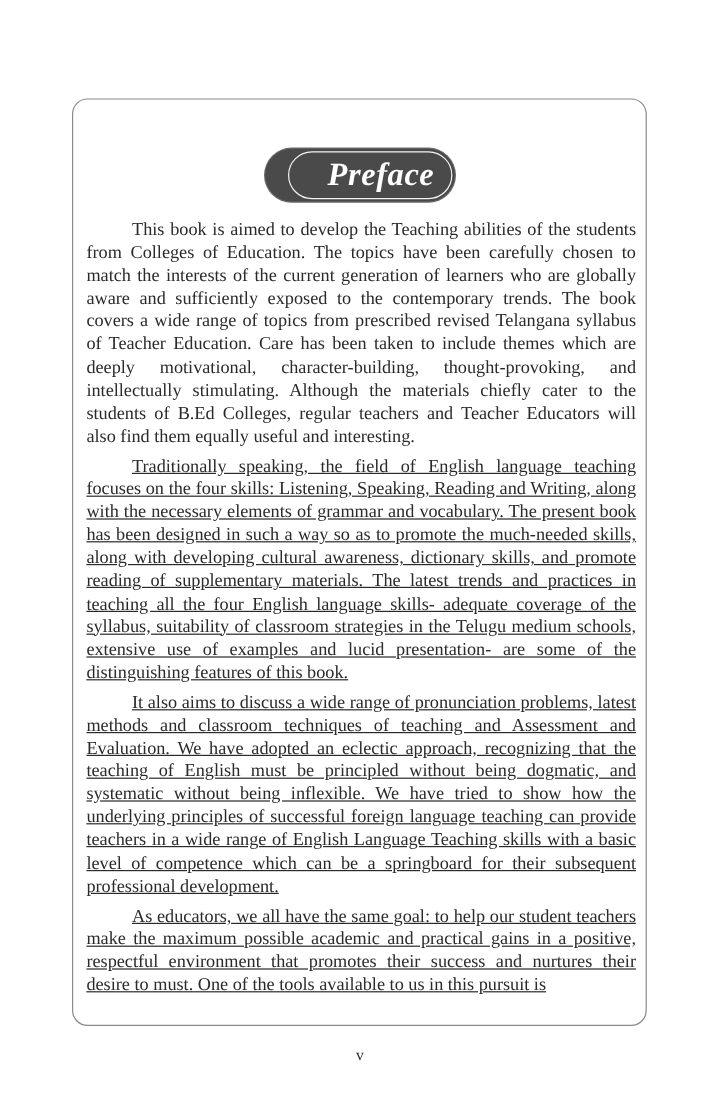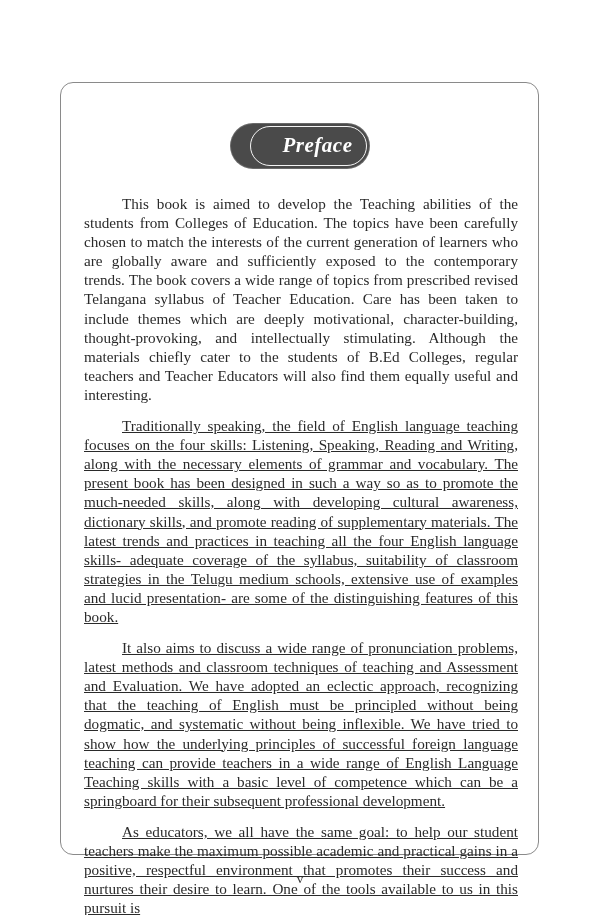--- a/index.html
+++ b/index.html
@@ -40,33 +40,33 @@
     box-shadow: 0 0 0 1px #6a6a6a;
   }
   .title-badge-inner {
     border: 1.5px solid #f4f4f4;
     border-radius: 20px;
     padding: 1px 14px 3px 32px;
     color: #ffffff;
     font-family: "Liberation Serif", "DejaVu Serif", serif;
     font-style: italic;
     font-weight: bold;
-    font-size: 21px;
+    font-size: 27px;
     line-height: 34px;
     letter-spacing: 0.5px;
     margin-left: 17px;
   }
   .content {
     position: absolute;
     left: 72px;
     top: 182px;
     width: 458px;
   }
   .para {
-    margin: 12px;
+    margin: 0;
     font-size: 15.2px;
     line-height: 19.1px;
     text-align: justify;
     text-indent: 38px;
     hyphens: none;
   }
   .para + .para {
     margin-top: 6px;
     text-decoration: underline;
   }
@@ -88,16 +88,16 @@
 <div class="title-badge-wrap">
   <div class="title-badge">
     <div class="title-badge-inner">Preface</div>
   </div>
 </div>
 
 <div class="content">
   <p class="para">This book is aimed to develop the Teaching abilities of the students from Colleges of Education. The topics have been carefully chosen to match the interests of the current generation of learners who are globally aware and sufficiently exposed to the contemporary trends. The book covers a wide range of topics from prescribed revised Telangana syllabus of Teacher Education. Care has been taken to include themes which are deeply motivational, character-building, thought-provoking, and intellectually stimulating. Although the materials chiefly cater to the students of B.Ed Colleges, regular teachers and Teacher Educators will also find them equally useful and interesting.</p>
   <p class="para">Traditionally speaking, the field of English language teaching focuses on the four skills: Listening, Speaking, Reading and Writing, along with the necessary elements of grammar and vocabulary. The present book has been designed in such a way so as to promote the much-needed skills, along with developing cultural awareness, dictionary skills, and promote reading of supplementary materials. The latest trends and practices in teaching all the four English language skills- adequate coverage of the syllabus, suitability of classroom strategies in the Telugu medium schools, extensive use of examples and lucid presentation- are some of the distinguishing features of this book.</p>
   <p class="para">It also aims to discuss a wide range of pronunciation problems, latest methods and classroom techniques of teaching and Assessment and Evaluation. We have adopted an eclectic approach, recognizing that the teaching of English must be principled without being dogmatic, and systematic without being inflexible. We have tried to show how the underlying principles of successful foreign language teaching can provide teachers in a wide range of English Language Teaching skills with a basic level of competence which can be a springboard for their subsequent professional development.</p>
-  <p class="para">As educators, we all have the same goal: to help our student teachers make the maximum possible academic and practical gains in a positive, respectful environment that promotes their success and nurtures their desire to learn. One of the tools available to us in this pursuit is</p>
+  <p class="para">As educators, we all have the same goal: to help our student teachers make the maximum possible academic and practical gains in a positive, respectful environment that promotes their success and nurtures their desire to must. One of the tools available to us in this pursuit is</p>
 </div>
 
 <div class="page-number">v</div>
 
 </body></html>

